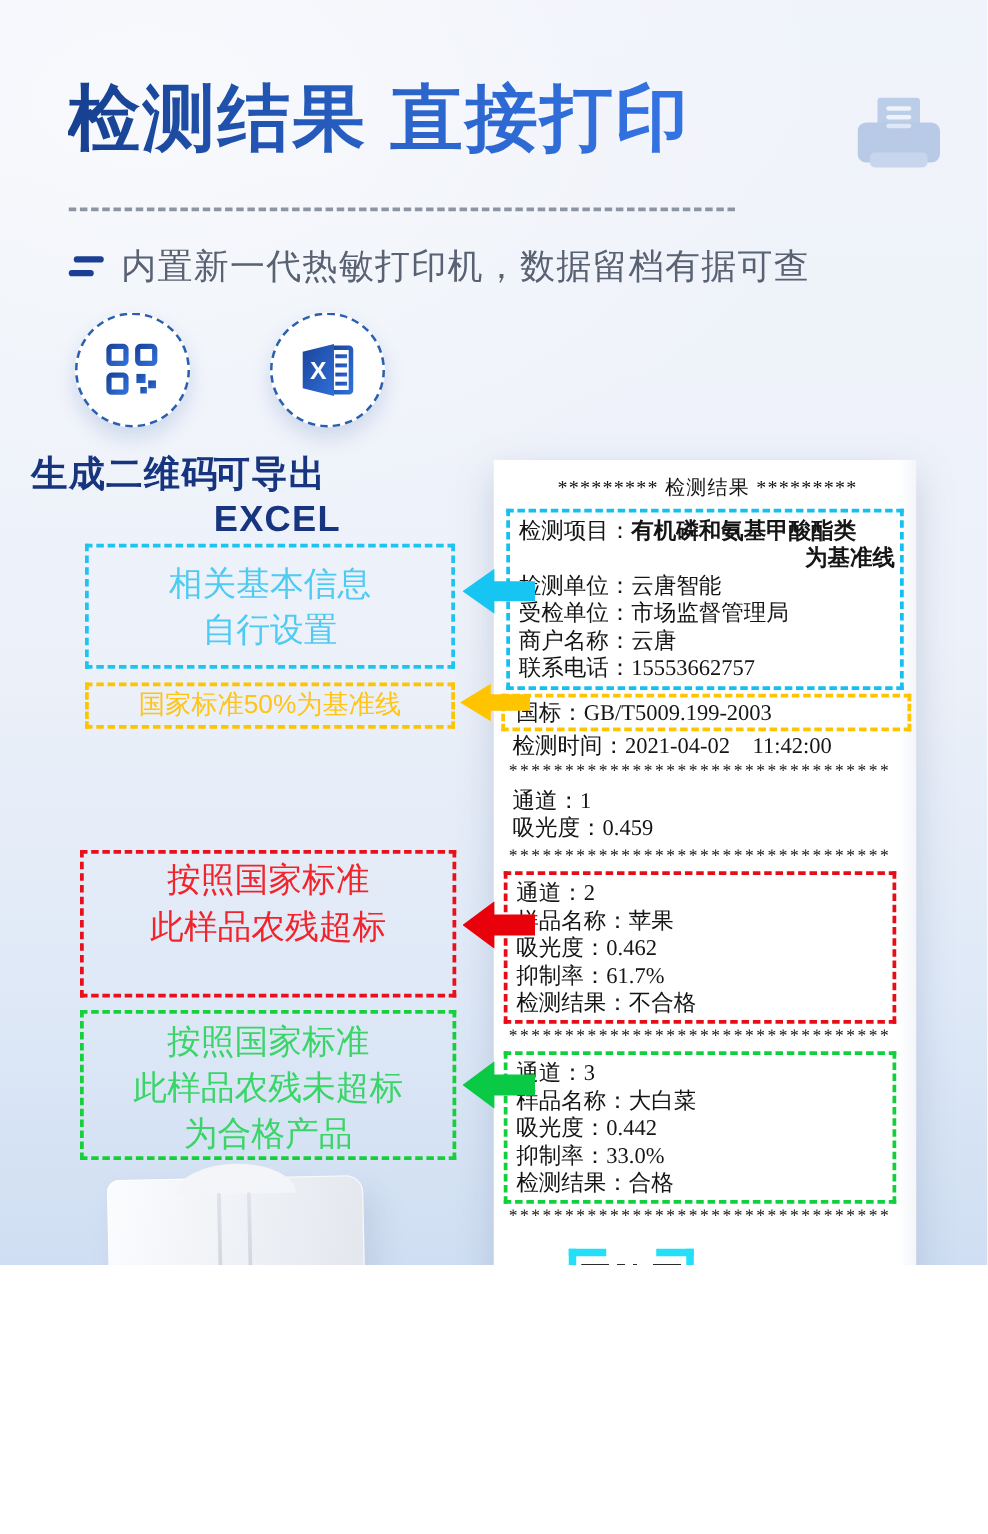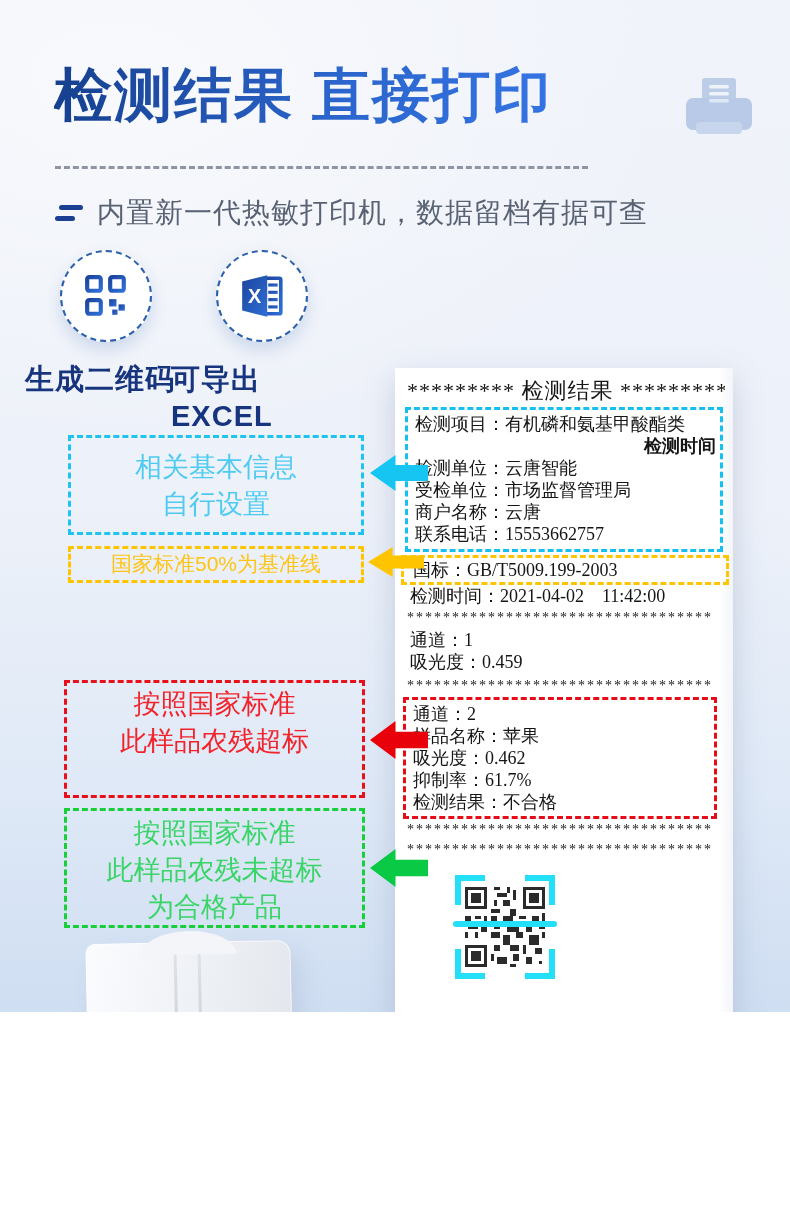--- a/index.html
+++ b/index.html
@@ -41,26 +41,26 @@
   .fl1{left:25px;} .fl2{left:171px;}
   
   .receipt{
     position:absolute;left:395px;top:368px;width:338px;height:722px;
     background:linear-gradient(270deg,#f3f5f9 0px,#ffffff 14px);
     box-shadow:0 12px 28px rgba(120,140,175,.35);
     font-family:"Liberation Serif","DejaVu Serif",serif;color:#151515;
     font-size:18px;line-height:22px;
     padding:12px 8px 0 12px;box-sizing:border-box;
   }
-  .r-title{font-size:22px;letter-spacing:1px;white-space:nowrap;overflow:hidden;}
+  .r-title{text-align:center;font-size:16px;letter-spacing:1px;white-space:nowrap;overflow:hidden;}
   .r-box{box-sizing:border-box;}
   .r-infobox{border:3px dashed #14c0ef;margin:5px 2px 0 -2px;padding:3px 4px 4px 7px;text-align:right;}
   .r-row{display:flex;}
   .r-label{flex:0 0 auto;}
-  .r-bold{font-weight:400;}
+  .r-bold{font-weight:700;}
   .r-indent{padding-left:96px;font-weight:700;}
   .r-stdbox{border:3px dashed #ffc400;margin:3px -4px 0 -6px;padding:1px 4px 1px 9px;}
   .r-line{padding-left:3px;}
   .r-div{font-size:14px;line-height:18px;letter-spacing:2px;white-space:nowrap;overflow:hidden;padding-top:2px;color:#222;}
   .r-ch{padding:2px 0 2px 3px;}
   .r-failbox{border:3px dashed #e60d16;margin:2px 8px 0 -4px;padding:3px 4px 3px 7px;}
   .r-passbox{border:3px dashed #12d03c;margin:2px 8px 0 -4px;padding:3px 4px 3px 7px;}
   
   .r-qr{position:relative;width:100px;height:104px;margin:16px 0 0 48px;}
   .r-qr svg{position:absolute;left:10px;top:10px;width:80px;height:84px;}
@@ -184,21 +184,21 @@
   <div class="feature-label fl2">可导出EXCEL</div>
 
   <div class="receipt">
     <div class="r-title">********* 检测结果 *********</div>
 
     <div class="r-box r-infobox">
       <div class="r-row">
         <span class="r-label">检测项目：</span>
         <span class="r-bold">有机磷和氨基甲酸酯类</span>
       </div>
-      <div class="r-indent">检测时间</div>
+      <div class="r-indent">为基准线</div>
       <div class="r-row">
           <span>检测单位：</span>
           <span>云唐智能</span>
         </div>
       <div class="r-row">
           <span>受检单位：</span>
           <span>市场监督管理局</span>
         </div>
       <div class="r-row">
           <span>商户名称：</span>
@@ -230,20 +230,27 @@
     <div class="r-box r-failbox">
       <div>通道：2</div>
       <div>样品名称：苹果</div>
       <div>吸光度：0.462</div>
       <div>抑制率：61.7%</div>
       <div>检测结果：不合格</div>
     </div>
 
     <div class="r-div">**********************************</div>
 
+    <div class="r-box r-passbox">
+      <div>通道：3</div>
+      <div>样品名称：大白菜</div>
+      <div>吸光度：0.442</div>
+      <div>抑制率：33.0%</div>
+      <div>检测结果：合格</div>
+    </div>
 
     <div class="r-div">**********************************</div>
 
     <div class="r-qr">
       <span class="corner c-tl"></span>
       <span class="corner c-tr"></span>
       <span class="corner c-bl"></span>
       <span class="corner c-br"></span>
       <svg viewBox="0 0 25 25" shape-rendering="crispEdges">
         <g fill="#2b2b2b">

